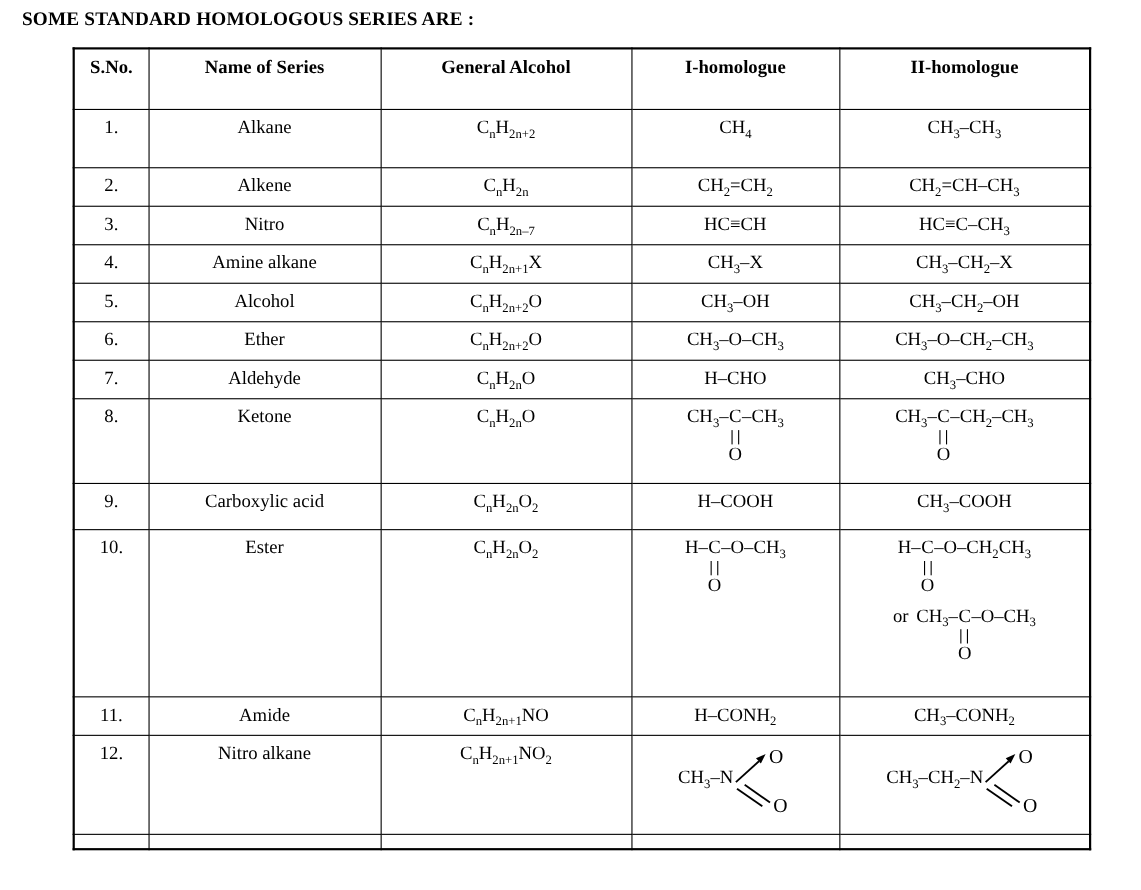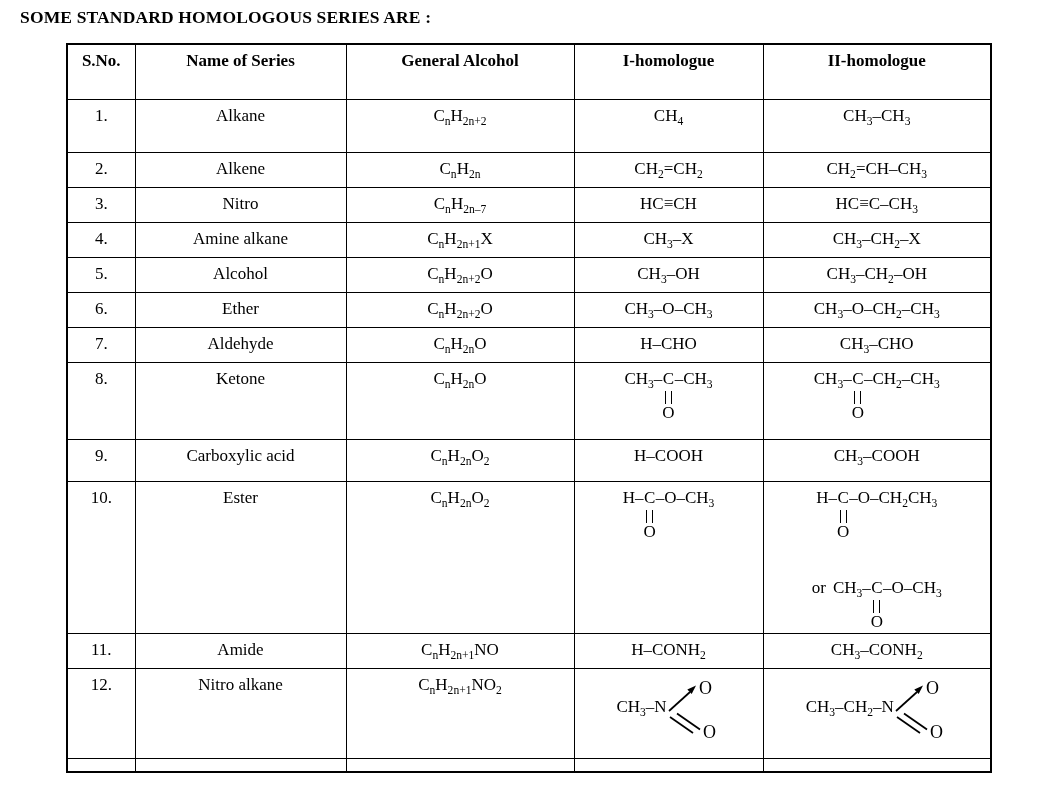--- a/index.html
+++ b/index.html
@@ -23,21 +23,21 @@
   th, td {
     border: 1px solid #000;
     padding: 6px 2px 0 2px;
     vertical-align: top; text-align: center;
     font-size: 17px; line-height: 20px;
   }
   th { font-weight: 700; height: 55px; }
   sub { font-size: 0.68em; line-height: 0; }
   .formula { white-space: nowrap; text-align: center; }
   .sline { display: flex; justify-content: center; align-items: flex-start; line-height: 20px; }
-  .c-h2 .sline + .sline { margin-top: 38px; }
+  .c-h2 .sline + .sline { margin-top: 10px; }
   .or-label { margin-right: 7px; }
   .cstack { display: inline-flex; flex-direction: column; align-items: center; }
   .dbond {
     width: 7px; height: 13px; margin-top: 2px;
     border-left: 1.6px solid #000; border-right: 1.6px solid #000;
   }
   .obelow { line-height: 17px; }
   .sline.nitro { align-items: center; }
   .nbonds { display: inline-block; width: 54px; height: 64px; position: relative; }
   .nbonds svg { display: block; }

